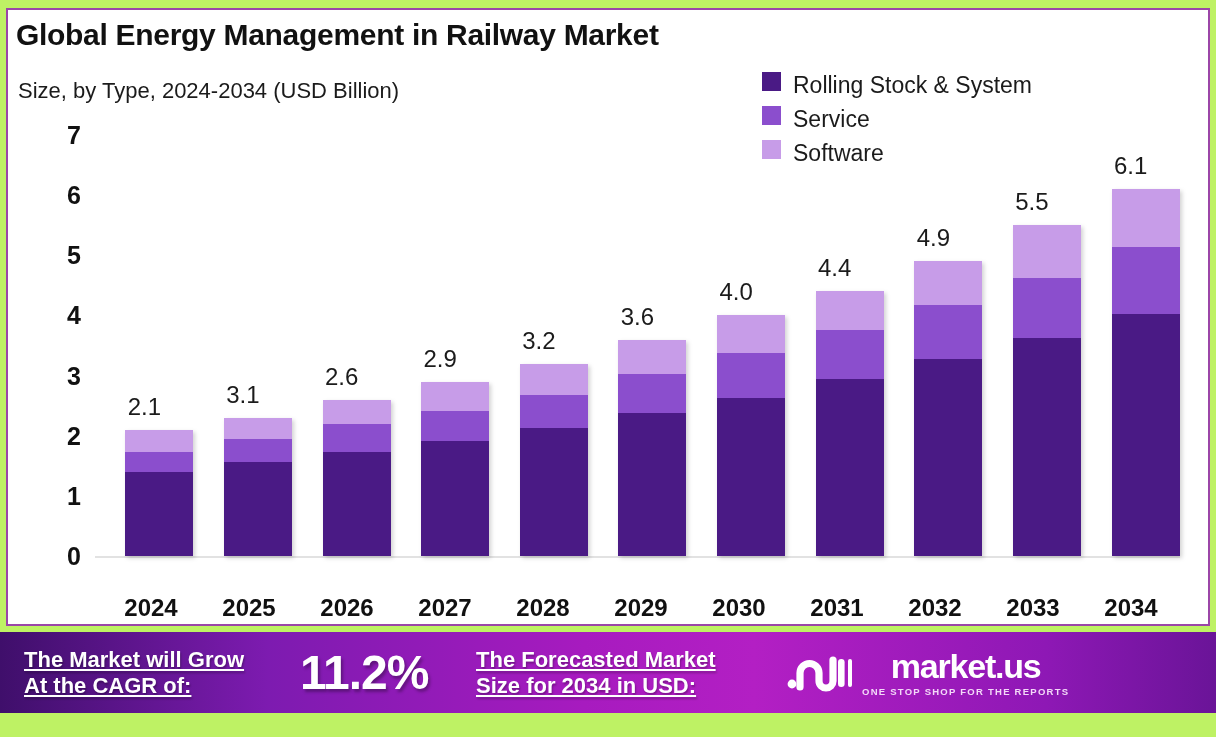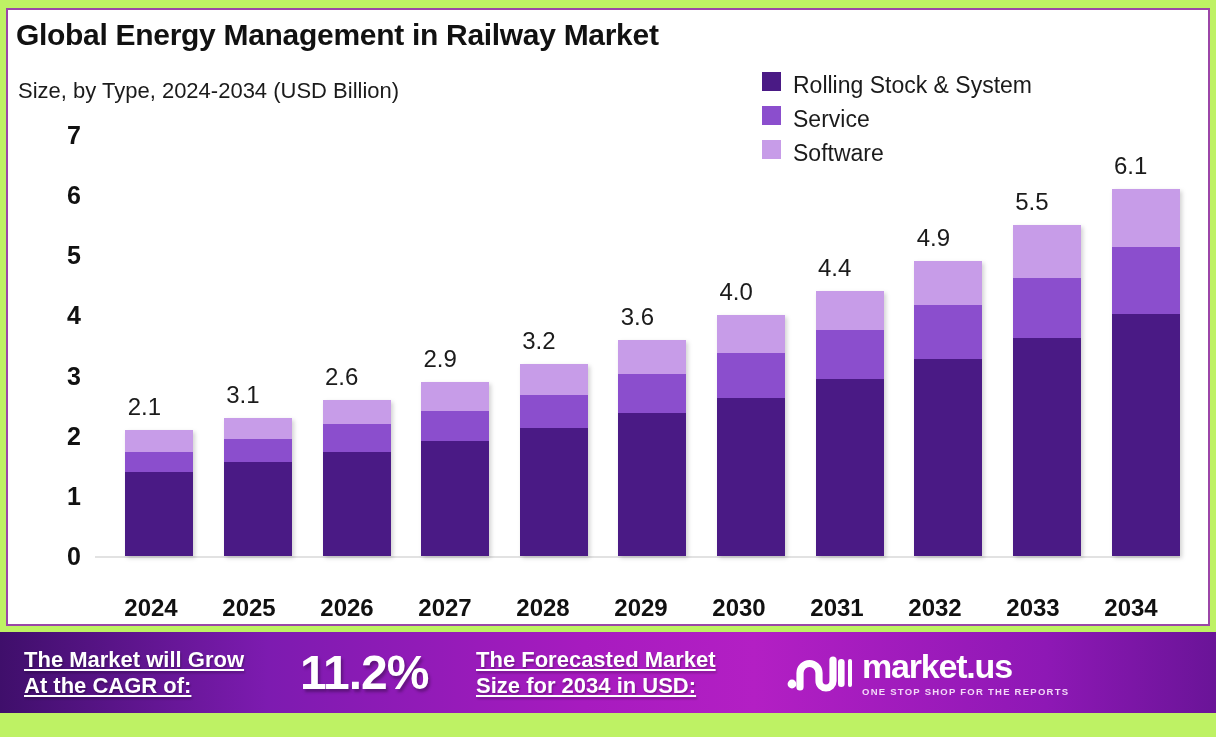--- a/index.html
+++ b/index.html
@@ -93,21 +93,21 @@
   }
   .banner-cagr-text { margin-left: 24px; width: 272px; }
   .banner-big {
     color: #ffffff; font-size: 48px; font-weight: bold; letter-spacing: -1px;
     text-shadow: 2px 3px 3px rgba(0,0,0,0.3); white-space: nowrap;
   }
   .banner-cagr-value { margin-left: 4px; width: 162px; }
   .banner-fc-text { margin-left: 14px; width: 302px; }
   .banner-fc-value { margin-left: 6px; width: 172px; }
 
-  .logo { display: flex; align-items: center; margin-left: 8px; }
+  .logo { display: flex; align-items: center; margin-left: 8px; text-align: center; }
   .logo-mark { width: 66px; height: 44px; flex: none; }
   .logo-words { margin-left: 10px; }
   .logo-name {
     font-size: 34px; font-weight: bold; color: #ffffff; letter-spacing: -1.2px;
     line-height: 1; white-space: nowrap;
   }
   .logo-tag {
     font-size: 9.5px; color: #f3d9f8; letter-spacing: 1.25px;
     margin-top: 3px; white-space: nowrap; font-weight: bold;
   }

